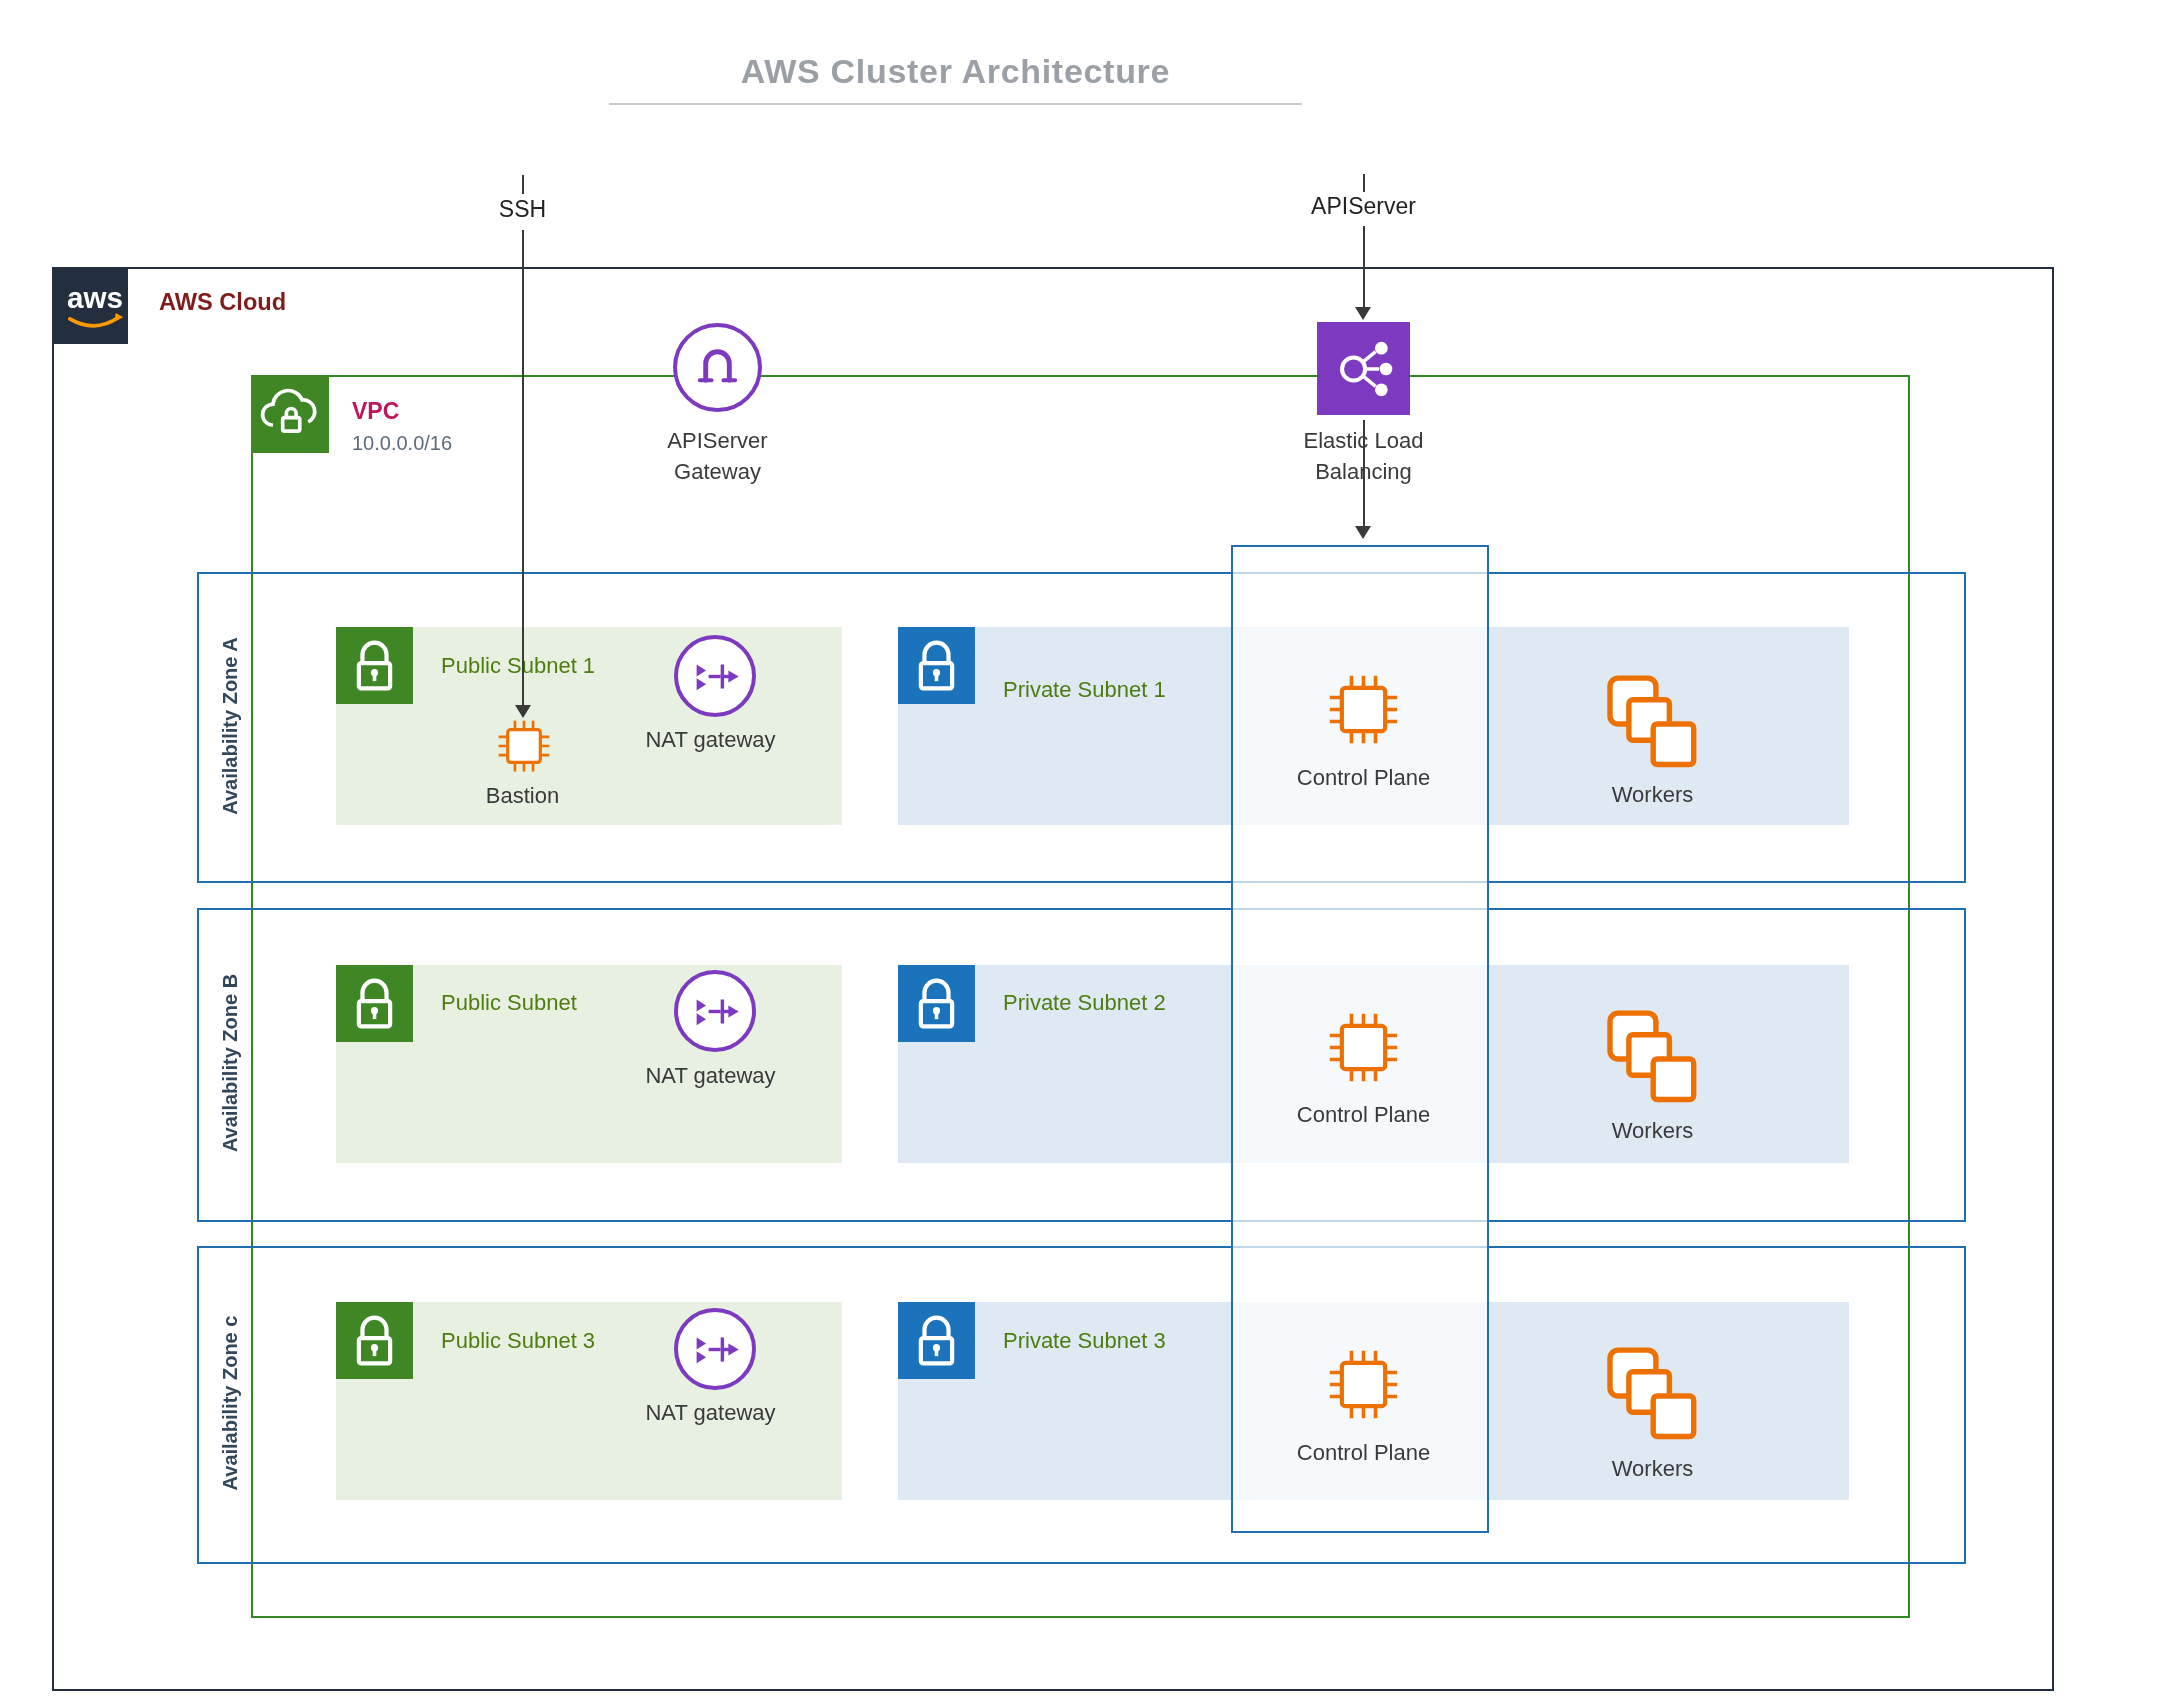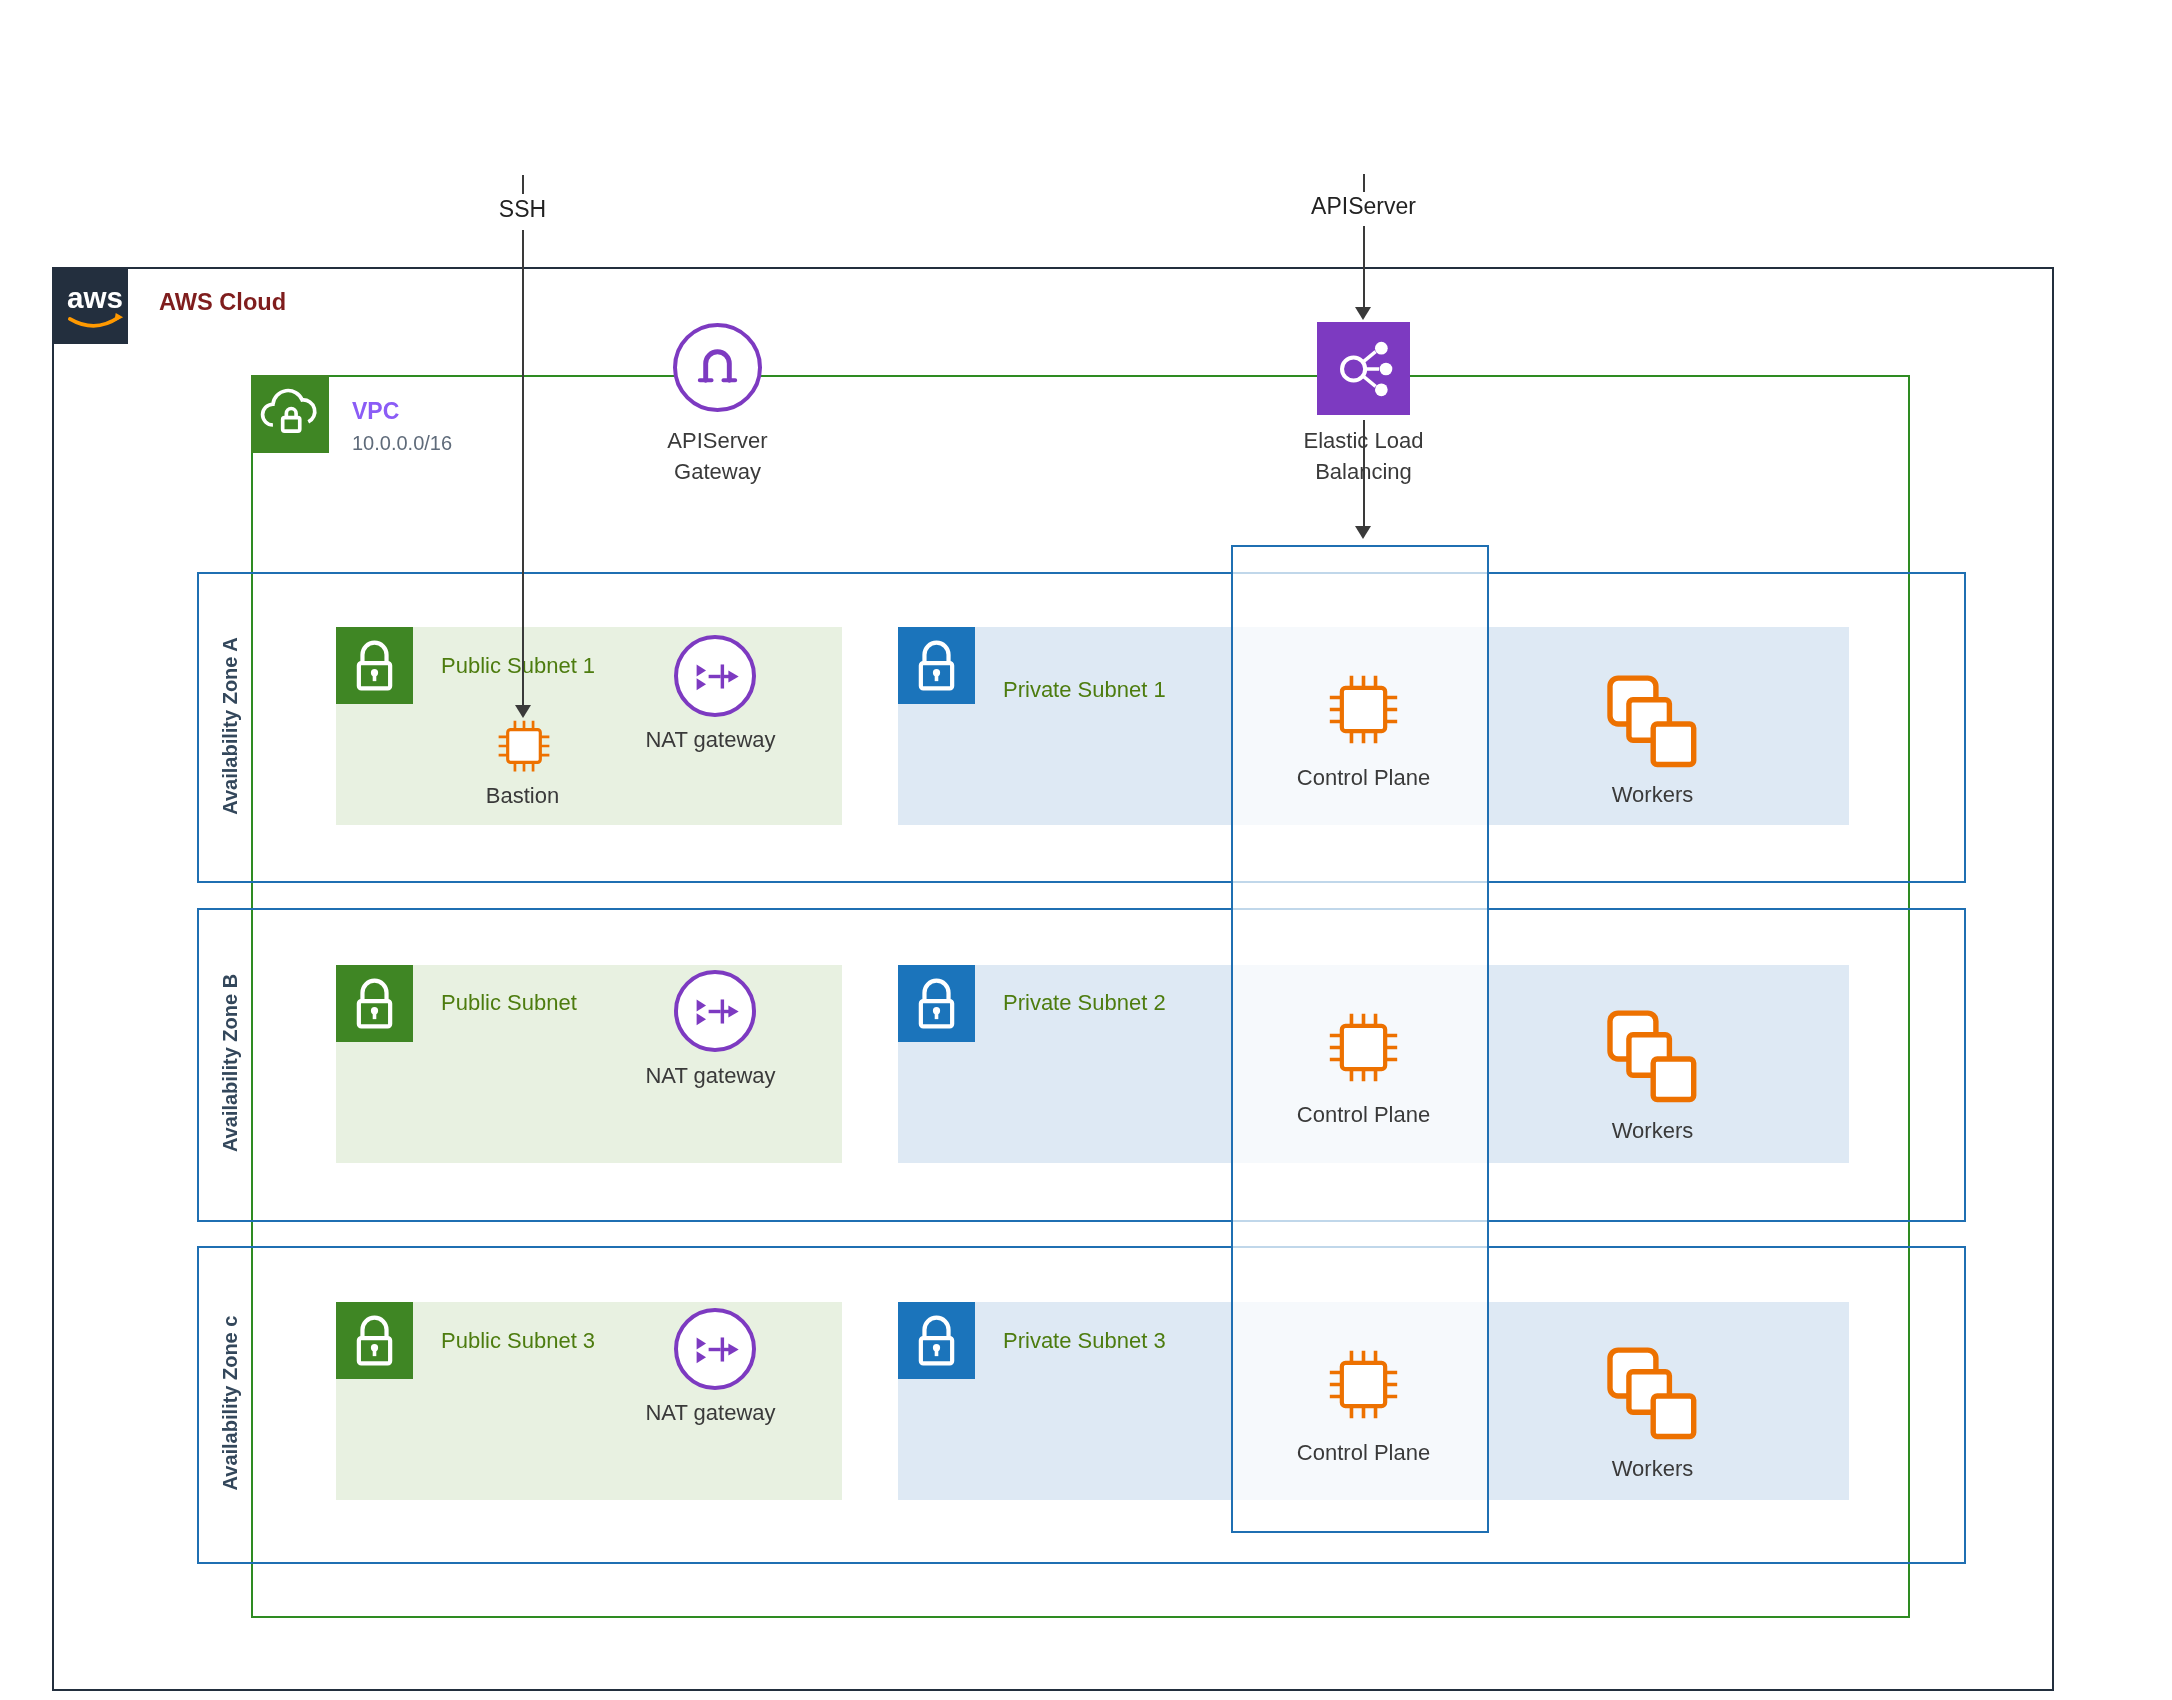--- a/index.html
+++ b/index.html
@@ -25,21 +25,21 @@
     font-size:23px;color:#222;z-index:6;
   }
   
   .cloud-box{position:absolute;left:52px;top:267px;width:1998px;height:1420px;
     border:2.2px solid #232f3e;background:transparent;}
   .aws-logo{position:absolute;left:52px;top:267px;width:76px;height:77px;background:#232f3e;z-index:3;}
   .cloud-label{position:absolute;left:159px;top:289px;font-size:23.6px;font-weight:bold;color:#7f1d1d;}
   
   .vpc-box{position:absolute;left:251px;top:375px;width:1655px;height:1239px;border:2.2px solid #2e8b22;}
   .vpc-icon{position:absolute;left:251px;top:375px;width:78px;height:78px;background:#3f8624;z-index:3;}
-  .vpc-label{position:absolute;left:352px;top:398px;font-size:23px;font-weight:bold;color:#8b5cf6;}
+  .vpc-label{position:absolute;left:352px;top:398px;font-size:23px;font-weight:bold;color:#be185d;}
   .vpc-cidr{position:absolute;left:352px;top:432px;font-size:20px;color:#5f6b7a;}
   
   .circle-icon{position:absolute;border:4.4px solid #7d3ac1;border-radius:50%;background:#ffffff;
     display:flex;align-items:center;justify-content:center;z-index:3;}
   .igw-icon{left:673px;top:323px;width:81px;height:81px;}
   .elb-icon{position:absolute;left:1317px;top:322px;width:93px;height:93px;background:#7d3ac1;
     display:flex;align-items:center;justify-content:center;z-index:3;}
   .caption{position:absolute;width:221px;text-align:center;font-size:22px;color:#3a3a3a;z-index:4;}
   
   .az-box{position:absolute;left:197px;width:1765px;border:2.2px solid #1f6fb2;background:transparent;z-index:1;}
@@ -62,20 +62,21 @@
     background:#fff;display:flex;align-items:center;justify-content:center;z-index:3;}
   .chip-icon{position:absolute;display:flex;align-items:center;justify-content:center;z-index:3;}
   .workers-icon{position:absolute;z-index:3;}
   svg{display:block;}
 </style>
 </head>
 <body>
 
 <div id="canvas">
 
+  <div class="diagram-title">AWS Cluster Architecture</div>
 
   <div class="vline" style="left:522px;top:175px;height:19px;"></div>
   <div class="ext-label" style="left:412px;top:196px;">SSH</div>
   <div class="vline" style="left:522px;top:230px;height:476px;"></div>
   <div class="arrow-down" style="left:515px;top:705px;"></div>
 
   <div class="vline" style="left:1363px;top:174px;height:17.7px;"></div>
   <div class="ext-label" style="left:1253px;top:193px;">APIServer</div>
   <div class="vline" style="left:1363px;top:226px;height:83px;"></div>
   <div class="arrow-down" style="left:1355px;top:307px;"></div>

